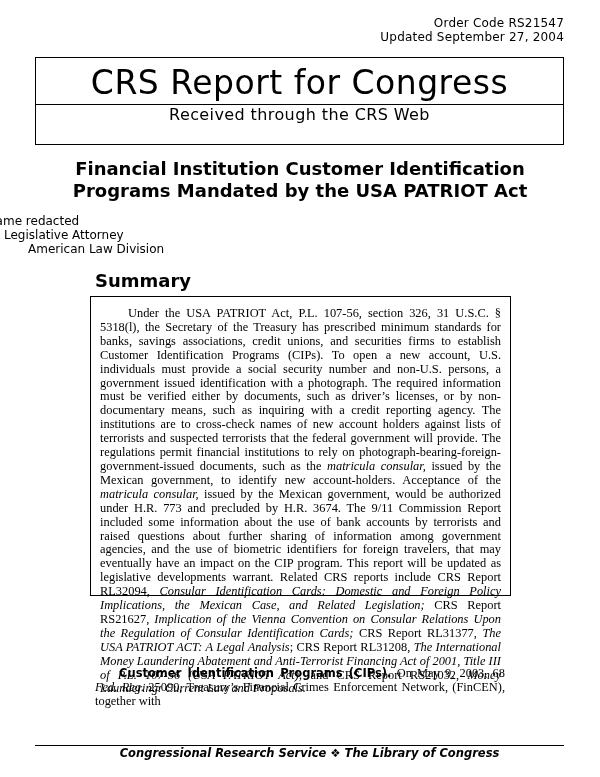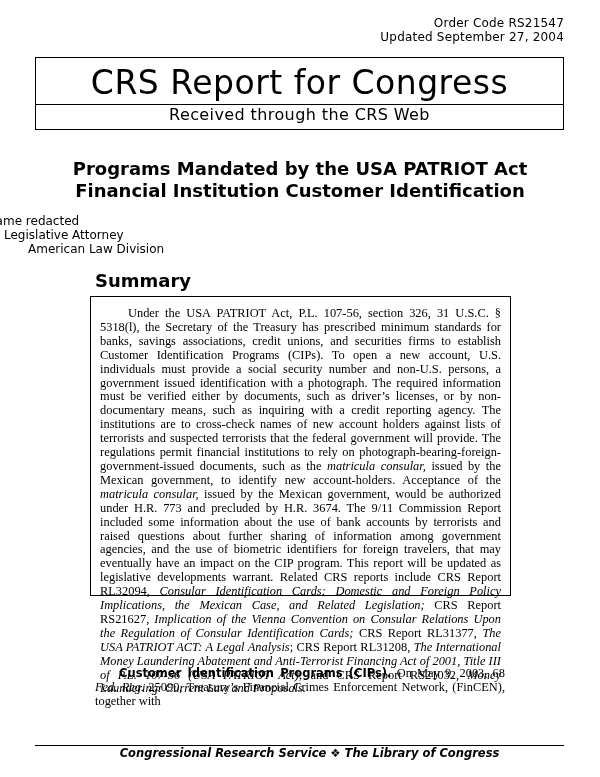--- a/index.html
+++ b/index.html
@@ -2,21 +2,21 @@
 <html><head>
 <meta charset="utf-8">
 <style>
   html, body { margin: 0; padding: 0; background: #ffffff; }
   body { width: 600px; height: 777px; position: relative; overflow: hidden; color: #000; }
   .sans { font-family: "DejaVu Sans", sans-serif; }
   .serif { font-family: "Liberation Serif", serif; }
 
   .order-block { position: absolute; right: 36px; top: 16px; text-align: right; font-size: 12px; line-height: 14px; letter-spacing: 0.2px; }
 
-  .masthead { position: absolute; left: 35px; top: 57px; width: 529px; height: 73px; border: 1px solid #000; box-sizing: border-box; }
+  .masthead { position: absolute; left: 35px; top: 57px; width: 529px; height: 88px; border: 1px solid #000; box-sizing: border-box; }
   .masthead-title { position: absolute; left: 0; right: 0; top: 6px; text-align: center; font-size: 33px; line-height: 38px; font-weight: normal; letter-spacing: 0.5px; }
   .masthead-rule { position: absolute; left: 0; right: 0; top: 46px; border-top: 1px solid #000; }
   .masthead-sub { position: absolute; left: 0; right: 0; top: 47px; text-align: center; font-size: 16px; line-height: 20px; letter-spacing: 0.4px; }
 
   .doc-title { position: absolute; left: 60px; right: 60px; top: 158px; text-align: center; font-size: 18px; font-weight: bold; line-height: 22px; }
 
   .author { position: absolute; left: 0; right: 0; top: 214px; text-align: left; font-size: 12px; line-height: 14px; }
   .author div { position: relative; }
   .author .a1 { left: -12px; }
   .author .a2 { left: 4px; }
@@ -41,22 +41,22 @@
   <div>Updated September 27, 2004</div>
 </div>
 
 <div class="masthead sans">
   <div class="masthead-title">CRS Report for Congress</div>
   <div class="masthead-rule"></div>
   <div class="masthead-sub">Received through the CRS Web</div>
 </div>
 
 <div class="doc-title sans">
+  <div>Financial Institution Customer Identification</div>
   <div>Programs Mandated by the USA PATRIOT Act</div>
-  <div>Financial Institution Customer Identification</div>
 </div>
 
 <div class="author sans">
   <div class="a1">name redacted</div>
   <div class="a2">Legislative Attorney</div>
   <div class="a3">American Law Division</div>
 </div>
 
 <div class="summary-heading sans">Summary</div>
 

